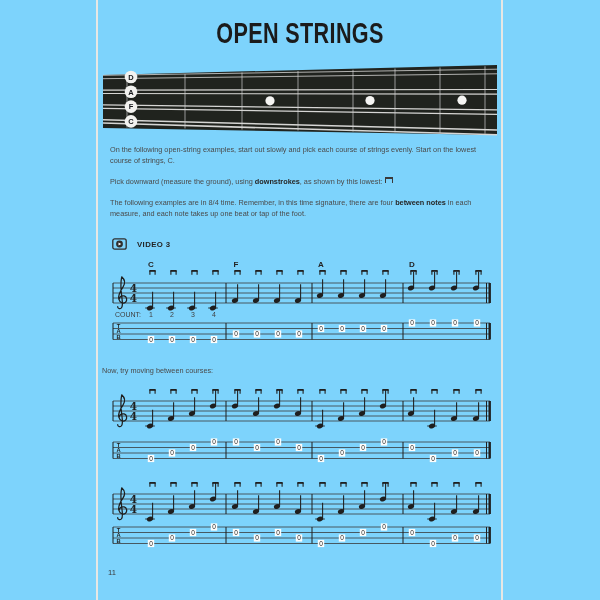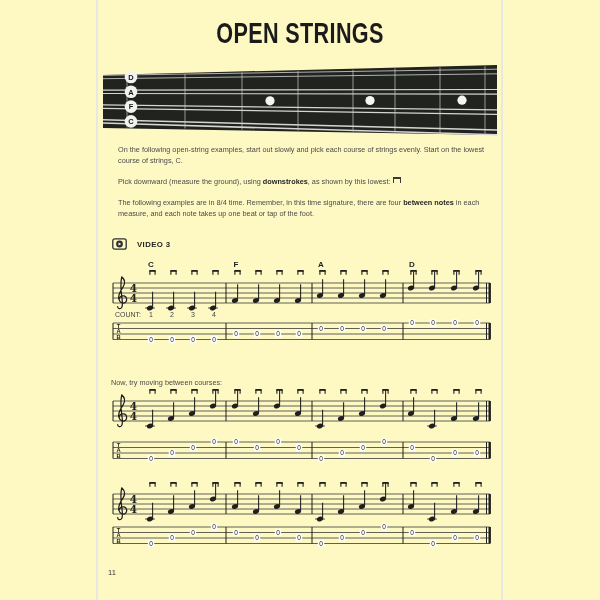--- a/index.html
+++ b/index.html
@@ -2,41 +2,41 @@
 <html><head>
 <meta charset="utf-8">
 <style>
   html,body{margin:0;padding:0;}
   body{
     width:600px;height:600px;position:relative;
     background:#ffffff;
     font-family:"Liberation Sans",sans-serif;
     overflow:hidden;
   }
-  .page{position:absolute;inset:0;background:#fef9c3;text-decoration:underline;}
+  .page{position:absolute;inset:0;background:#7dd3fc;text-decoration:underline;}
   .page-edge{position:absolute;top:0;bottom:0;width:2px;background:#e7e7e4;}
   .page-edge.left{left:96px;}
   .page-edge.right{left:501px;}
   .title{
     position:absolute;left:0;right:0;top:16px;text-align:center;
     font-size:30px;font-weight:bold;color:#1b1b1b;
     transform:scaleX(0.72);letter-spacing:0.5px;
     font-family:"Liberation Sans",sans-serif;
   }
-  .paras{position:absolute;left:118px;top:145px;width:388px;}
+  .paras{position:absolute;left:110px;top:145px;width:388px;}
   .para{margin:0 0 10px 0;font-size:7.3px;line-height:1.5;color:#4a4a4a;}
   .para .b{font-weight:bold;color:#262626;text-align:center;}
   .downstroke-sym{
     display:inline-block;width:6px;height:4px;
     border-top:2.6px solid #3a3a3a;border-left:1.3px solid #3a3a3a;border-right:1.3px solid #3a3a3a;
     vertical-align:0.5px;margin-left:2px;
   }
   .video{position:absolute;left:112px;top:238px;display:flex;align-items:center;gap:10px;}
   .video-label{font-size:7.8px;font-weight:bold;color:#242424;letter-spacing:0.4px;}
-  .interlude{position:absolute;left:111px;top:366px;font-size:7.3px;color:#4a4a4a;margin-top:12px;}
+  .interlude{position:absolute;left:102px;top:366px;font-size:7.3px;color:#4a4a4a;}
   .pagenum{position:absolute;left:108px;top:568px;font-size:7.6px;color:#3a3a3a;}
   svg{display:block;}
   #fretboard-svg{position:absolute;left:95px;top:58px;}
   #music-svg{position:absolute;left:100px;top:250px;}
 </style>
 </head>
 <body>
 
 <div class="page">
   <div class="page-edge left"></div>

